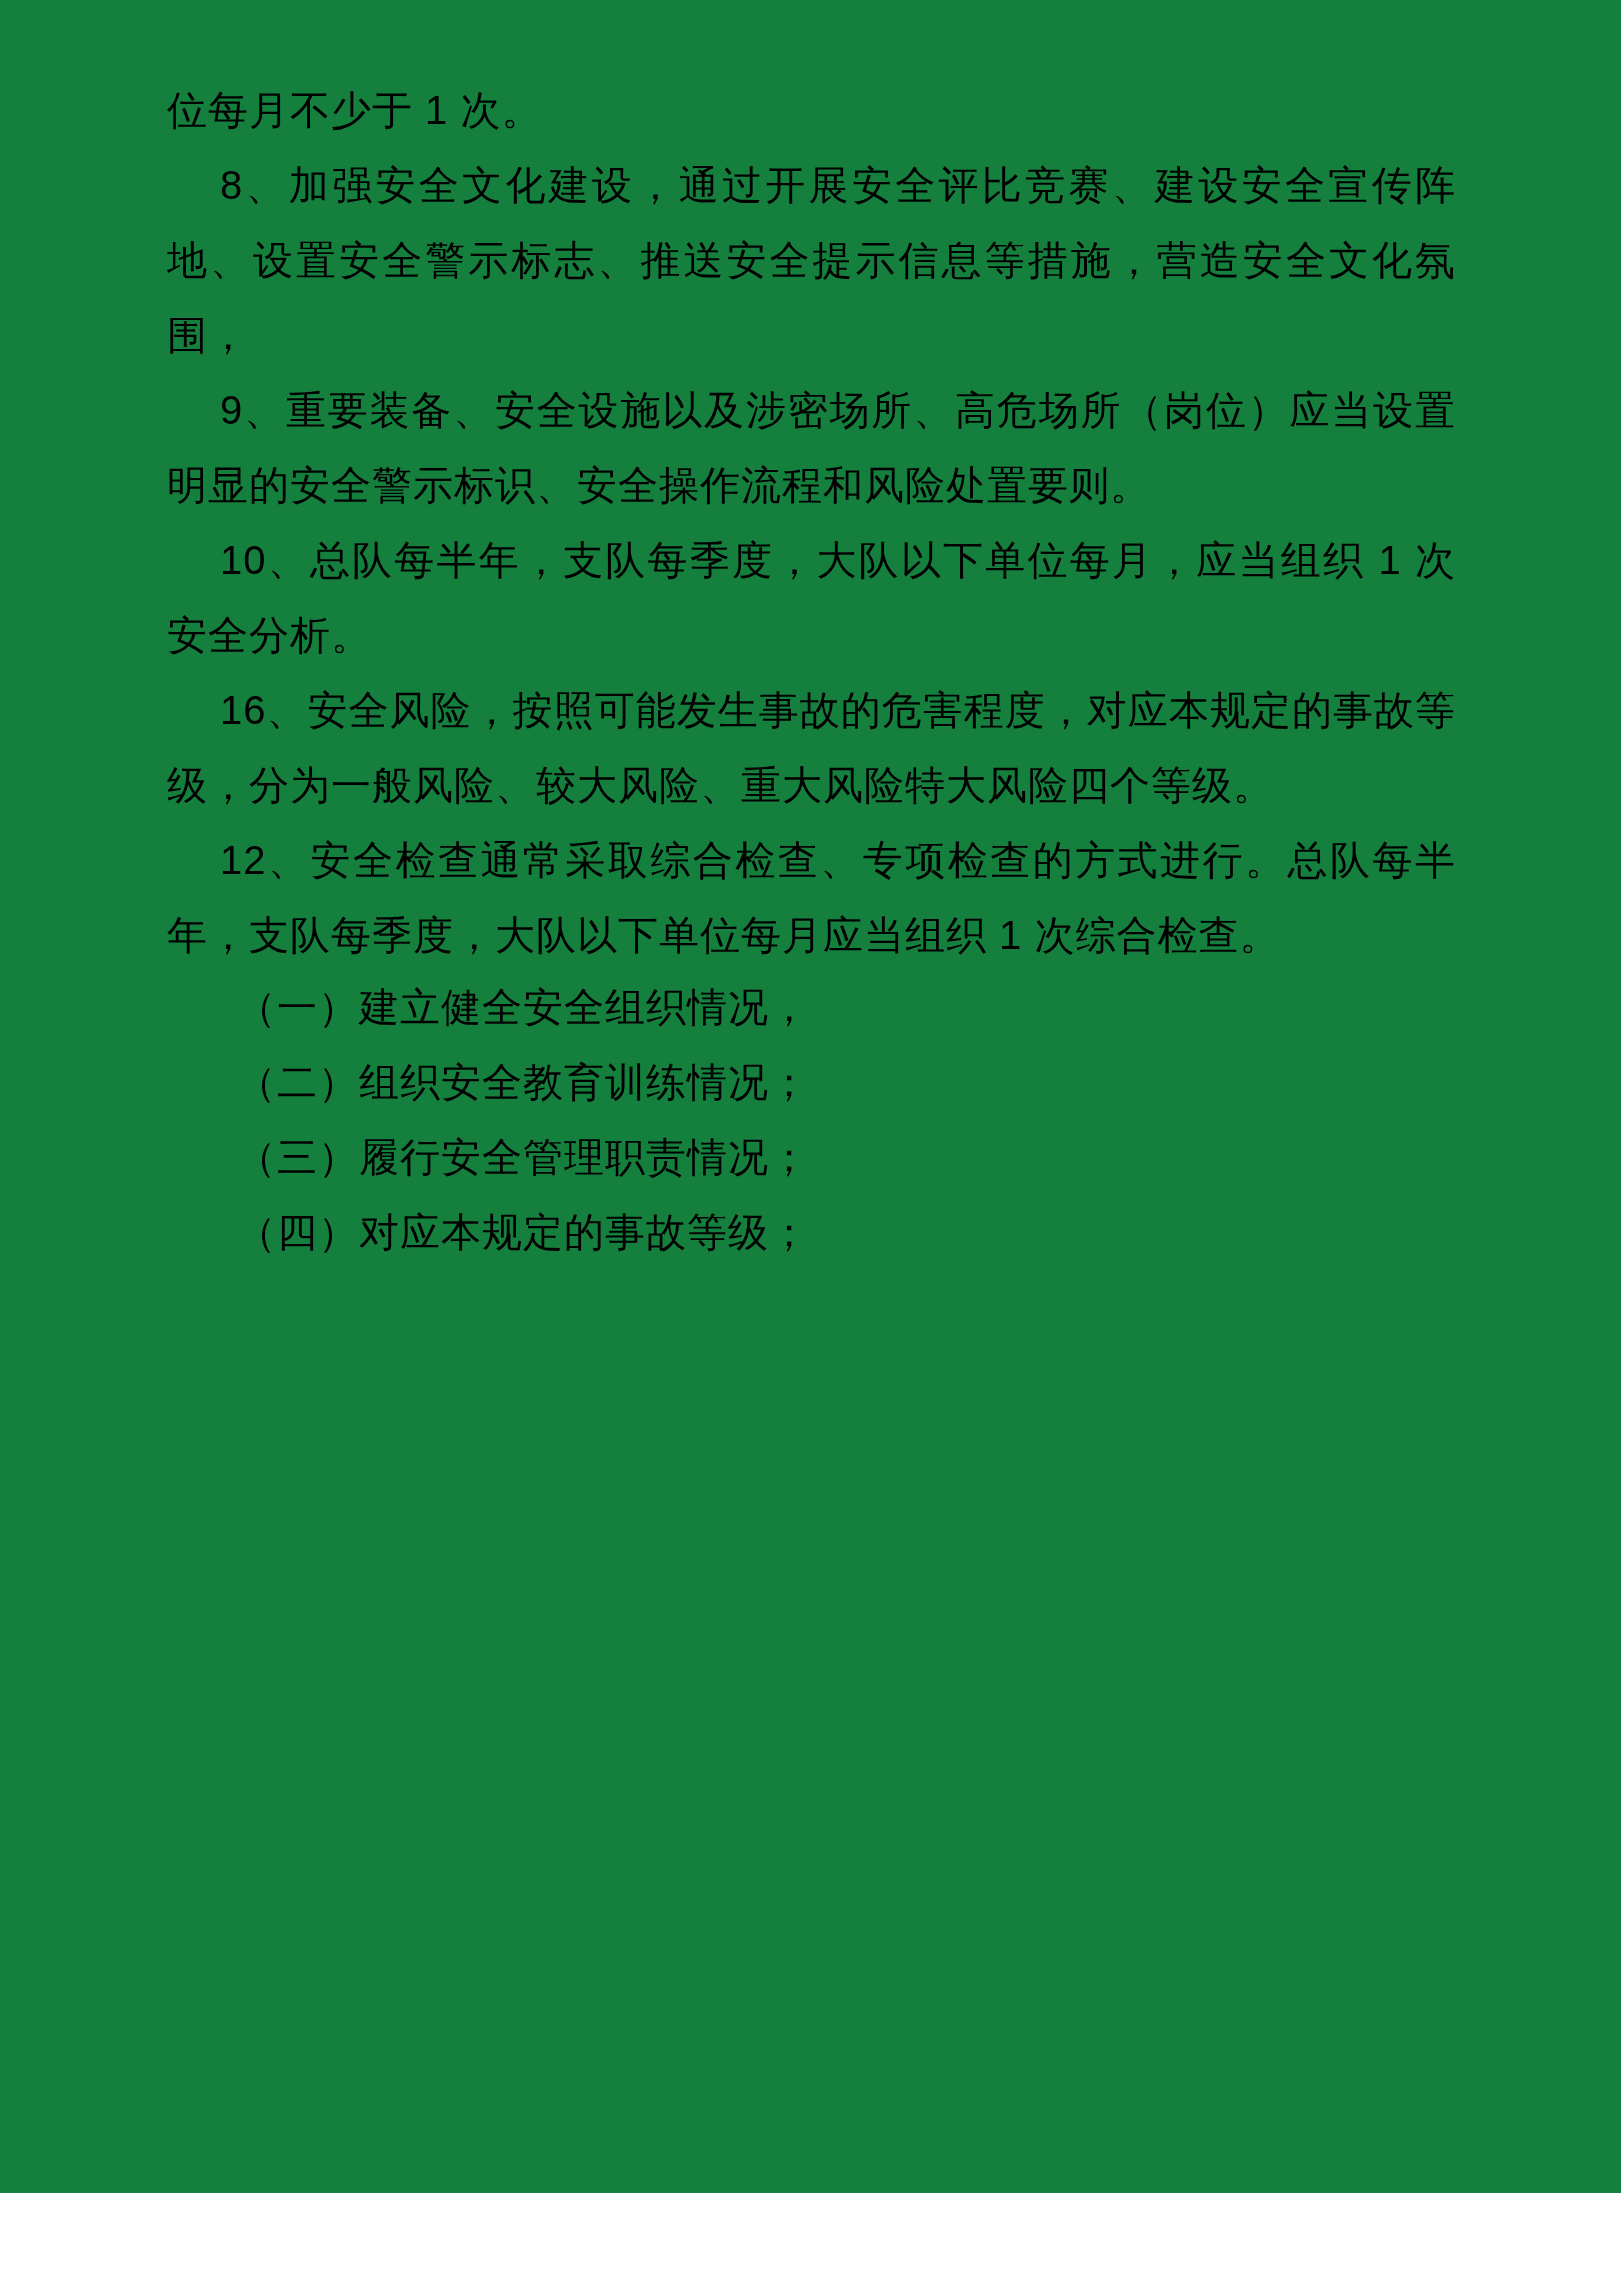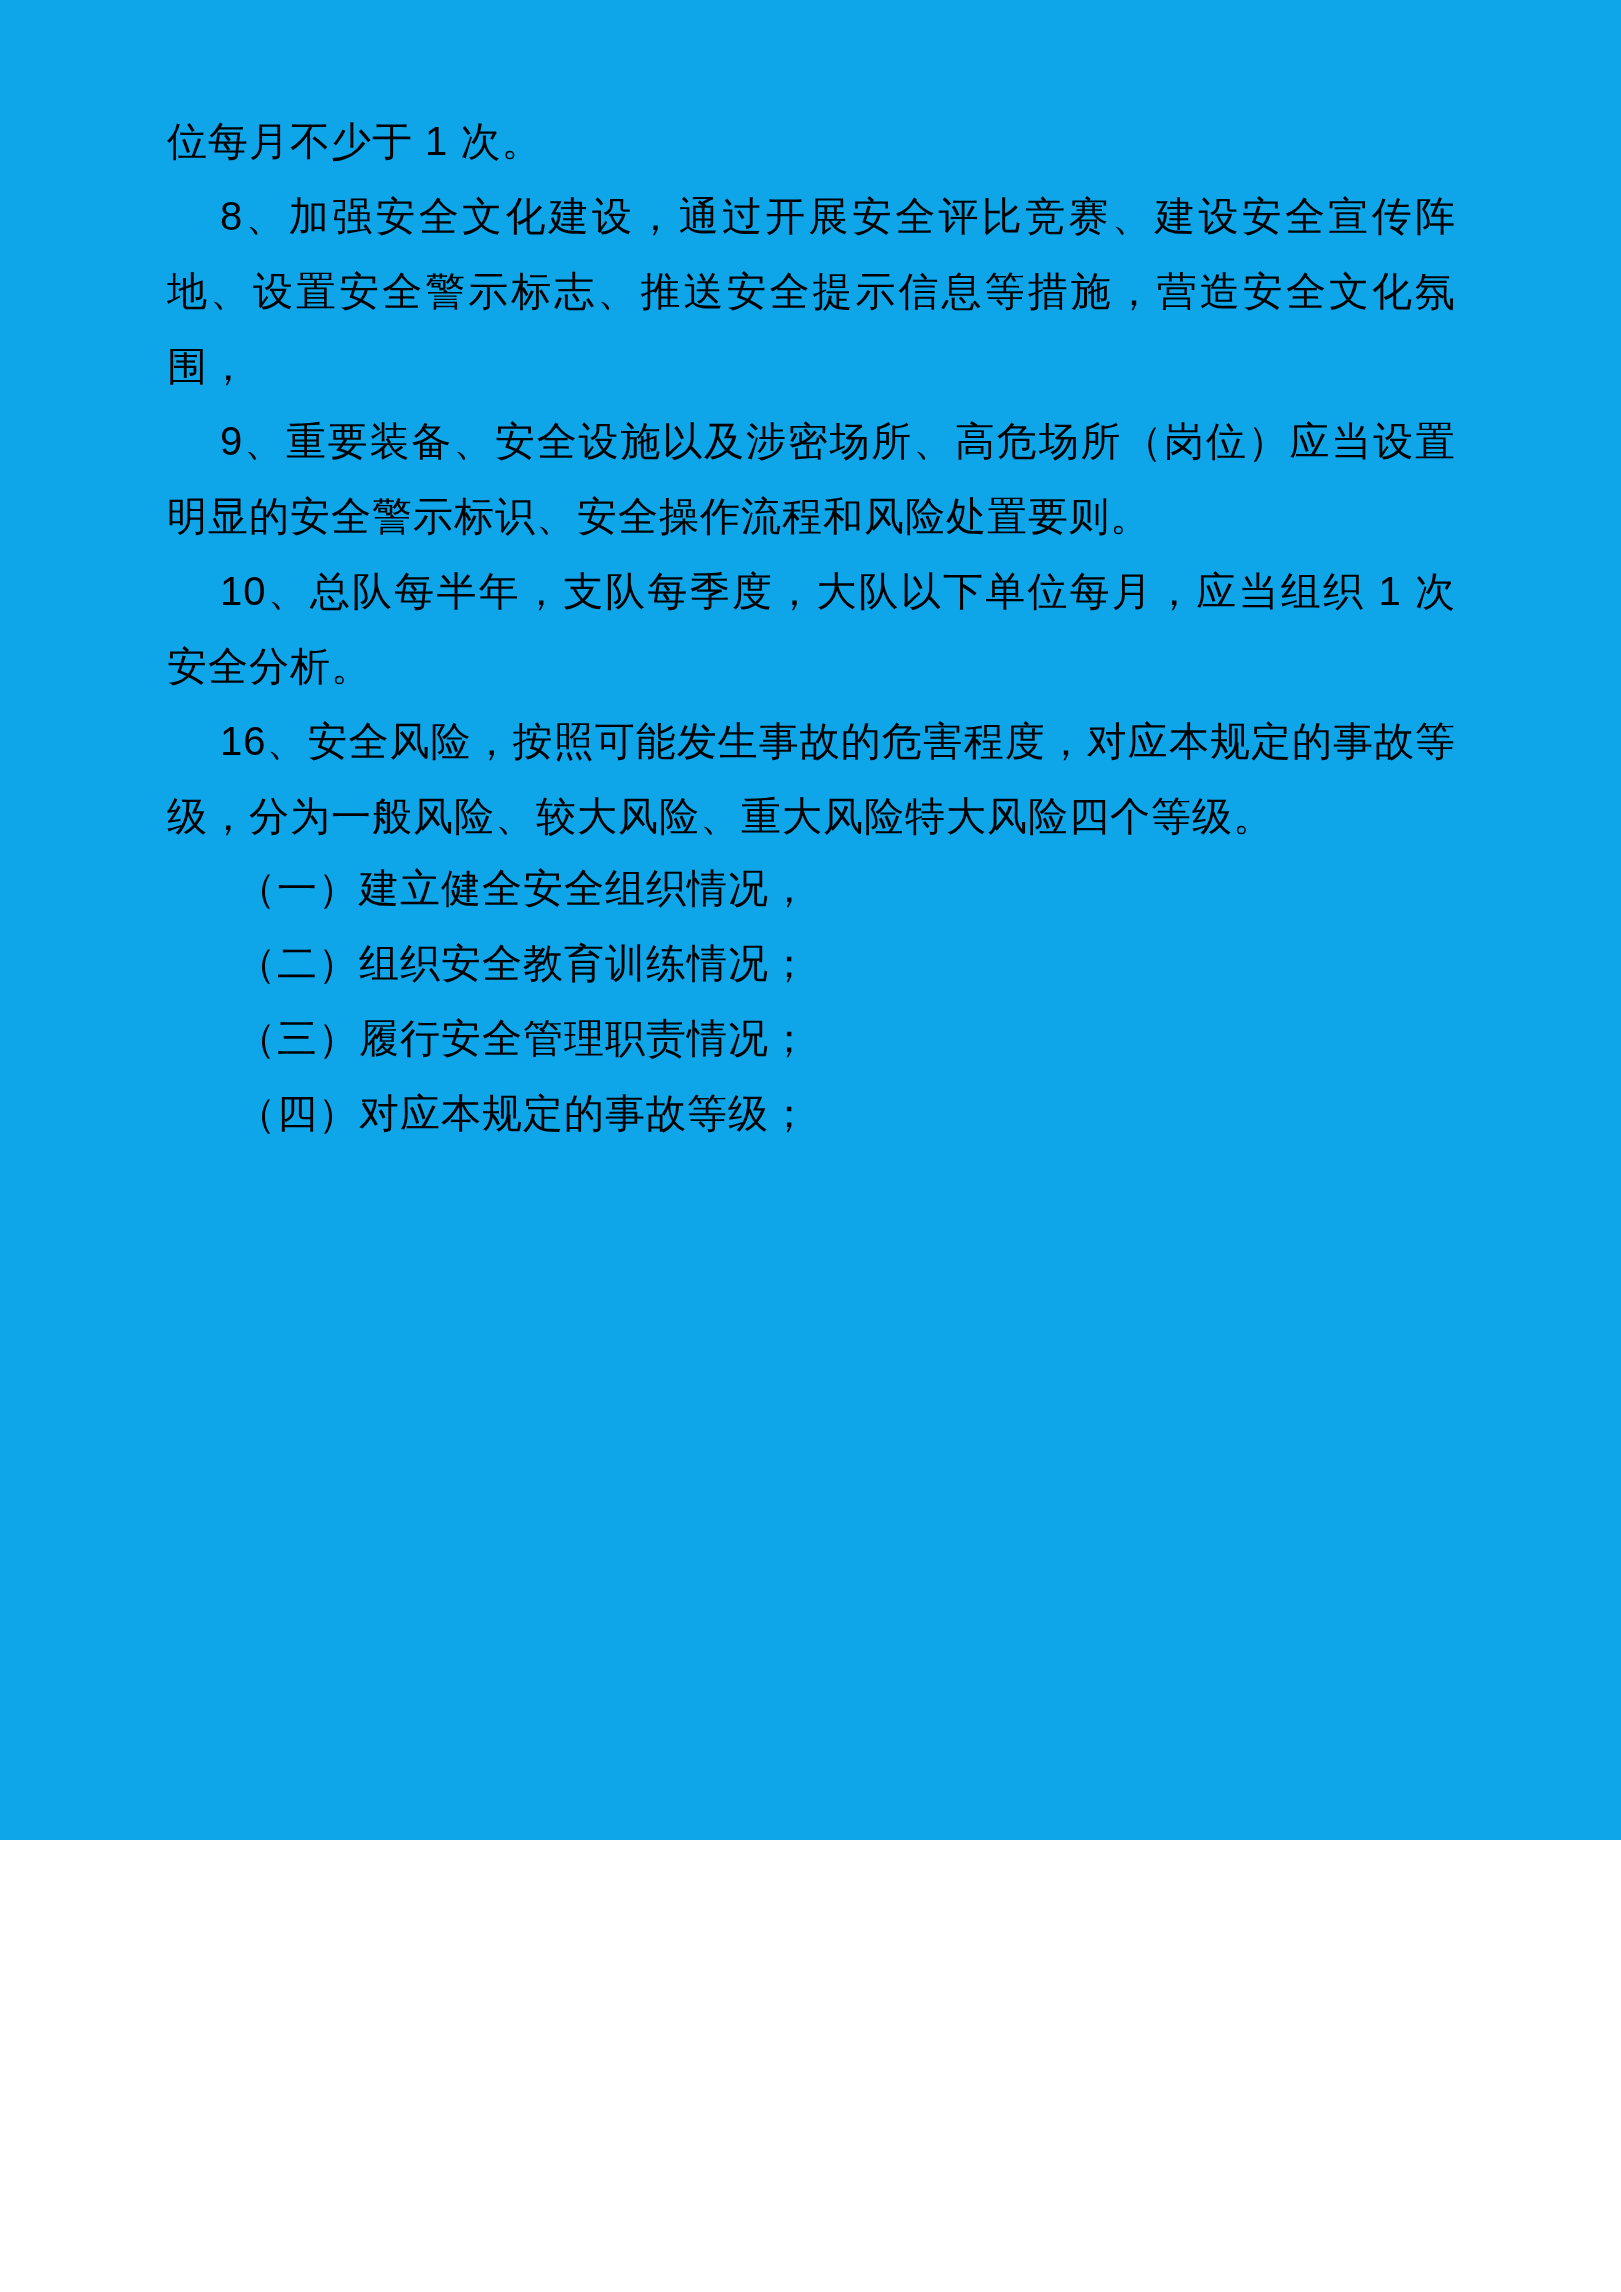--- a/index.html
+++ b/index.html
@@ -3,24 +3,24 @@
 <meta charset="utf-8">
 <style>
   html, body {
     margin: 0;
     padding: 0;
     background: #ffffff;
   }
   .page {
     position: relative;
     width: 1621px;
-    height: 1840px;
-    background: #0ea5e9;
+    height: 2193px;
+    background: #15803d;
     box-sizing: border-box;
-    padding: 104px 165px 0 167px;
+    padding: 73px 165px 0 167px;
     font-family: "Liberation Sans", sans-serif;
     color: #000000;
     overflow: hidden;
   }
   .para {
     margin: 0;
     font-size: 40px;
     line-height: 75px;
     text-align: justify;
     letter-spacing: 1px;
@@ -40,19 +40,20 @@
 </head>
 <body>
 
 <div class="page">
   <div id="paragraphs">
       <p class="para flush">位每月不少于 1 次。</p>
       <p class="para indent">8、加强安全文化建设，通过开展安全评比竞赛、建设安全宣传阵地、设置安全警示标志、推送安全提示信息等措施，营造安全文化氛围，</p>
       <p class="para indent">9、重要装备、安全设施以及涉密场所、高危场所（岗位）应当设置明显的安全警示标识、安全操作流程和风险处置要则。</p>
       <p class="para indent">10、总队每半年，支队每季度，大队以下单位每月，应当组织 1 次安全分析。</p>
       <p class="para indent">16、安全风险，按照可能发生事故的危害程度，对应本规定的事故等级，分为一般风险、较大风险、重大风险特大风险四个等级。</p>
+      <p class="para indent">12、安全检查通常采取综合检查、专项检查的方式进行。总队每半年，支队每季度，大队以下单位每月应当组织 1 次综合检查。</p>
       <p class="para sub">（一）建立健全安全组织情况，</p>
       <p class="para sub">（二）组织安全教育训练情况；</p>
       <p class="para sub">（三）履行安全管理职责情况；</p>
       <p class="para sub">（四）对应本规定的事故等级；</p>
     </div>
 </div>
 
 
 </body></html>

